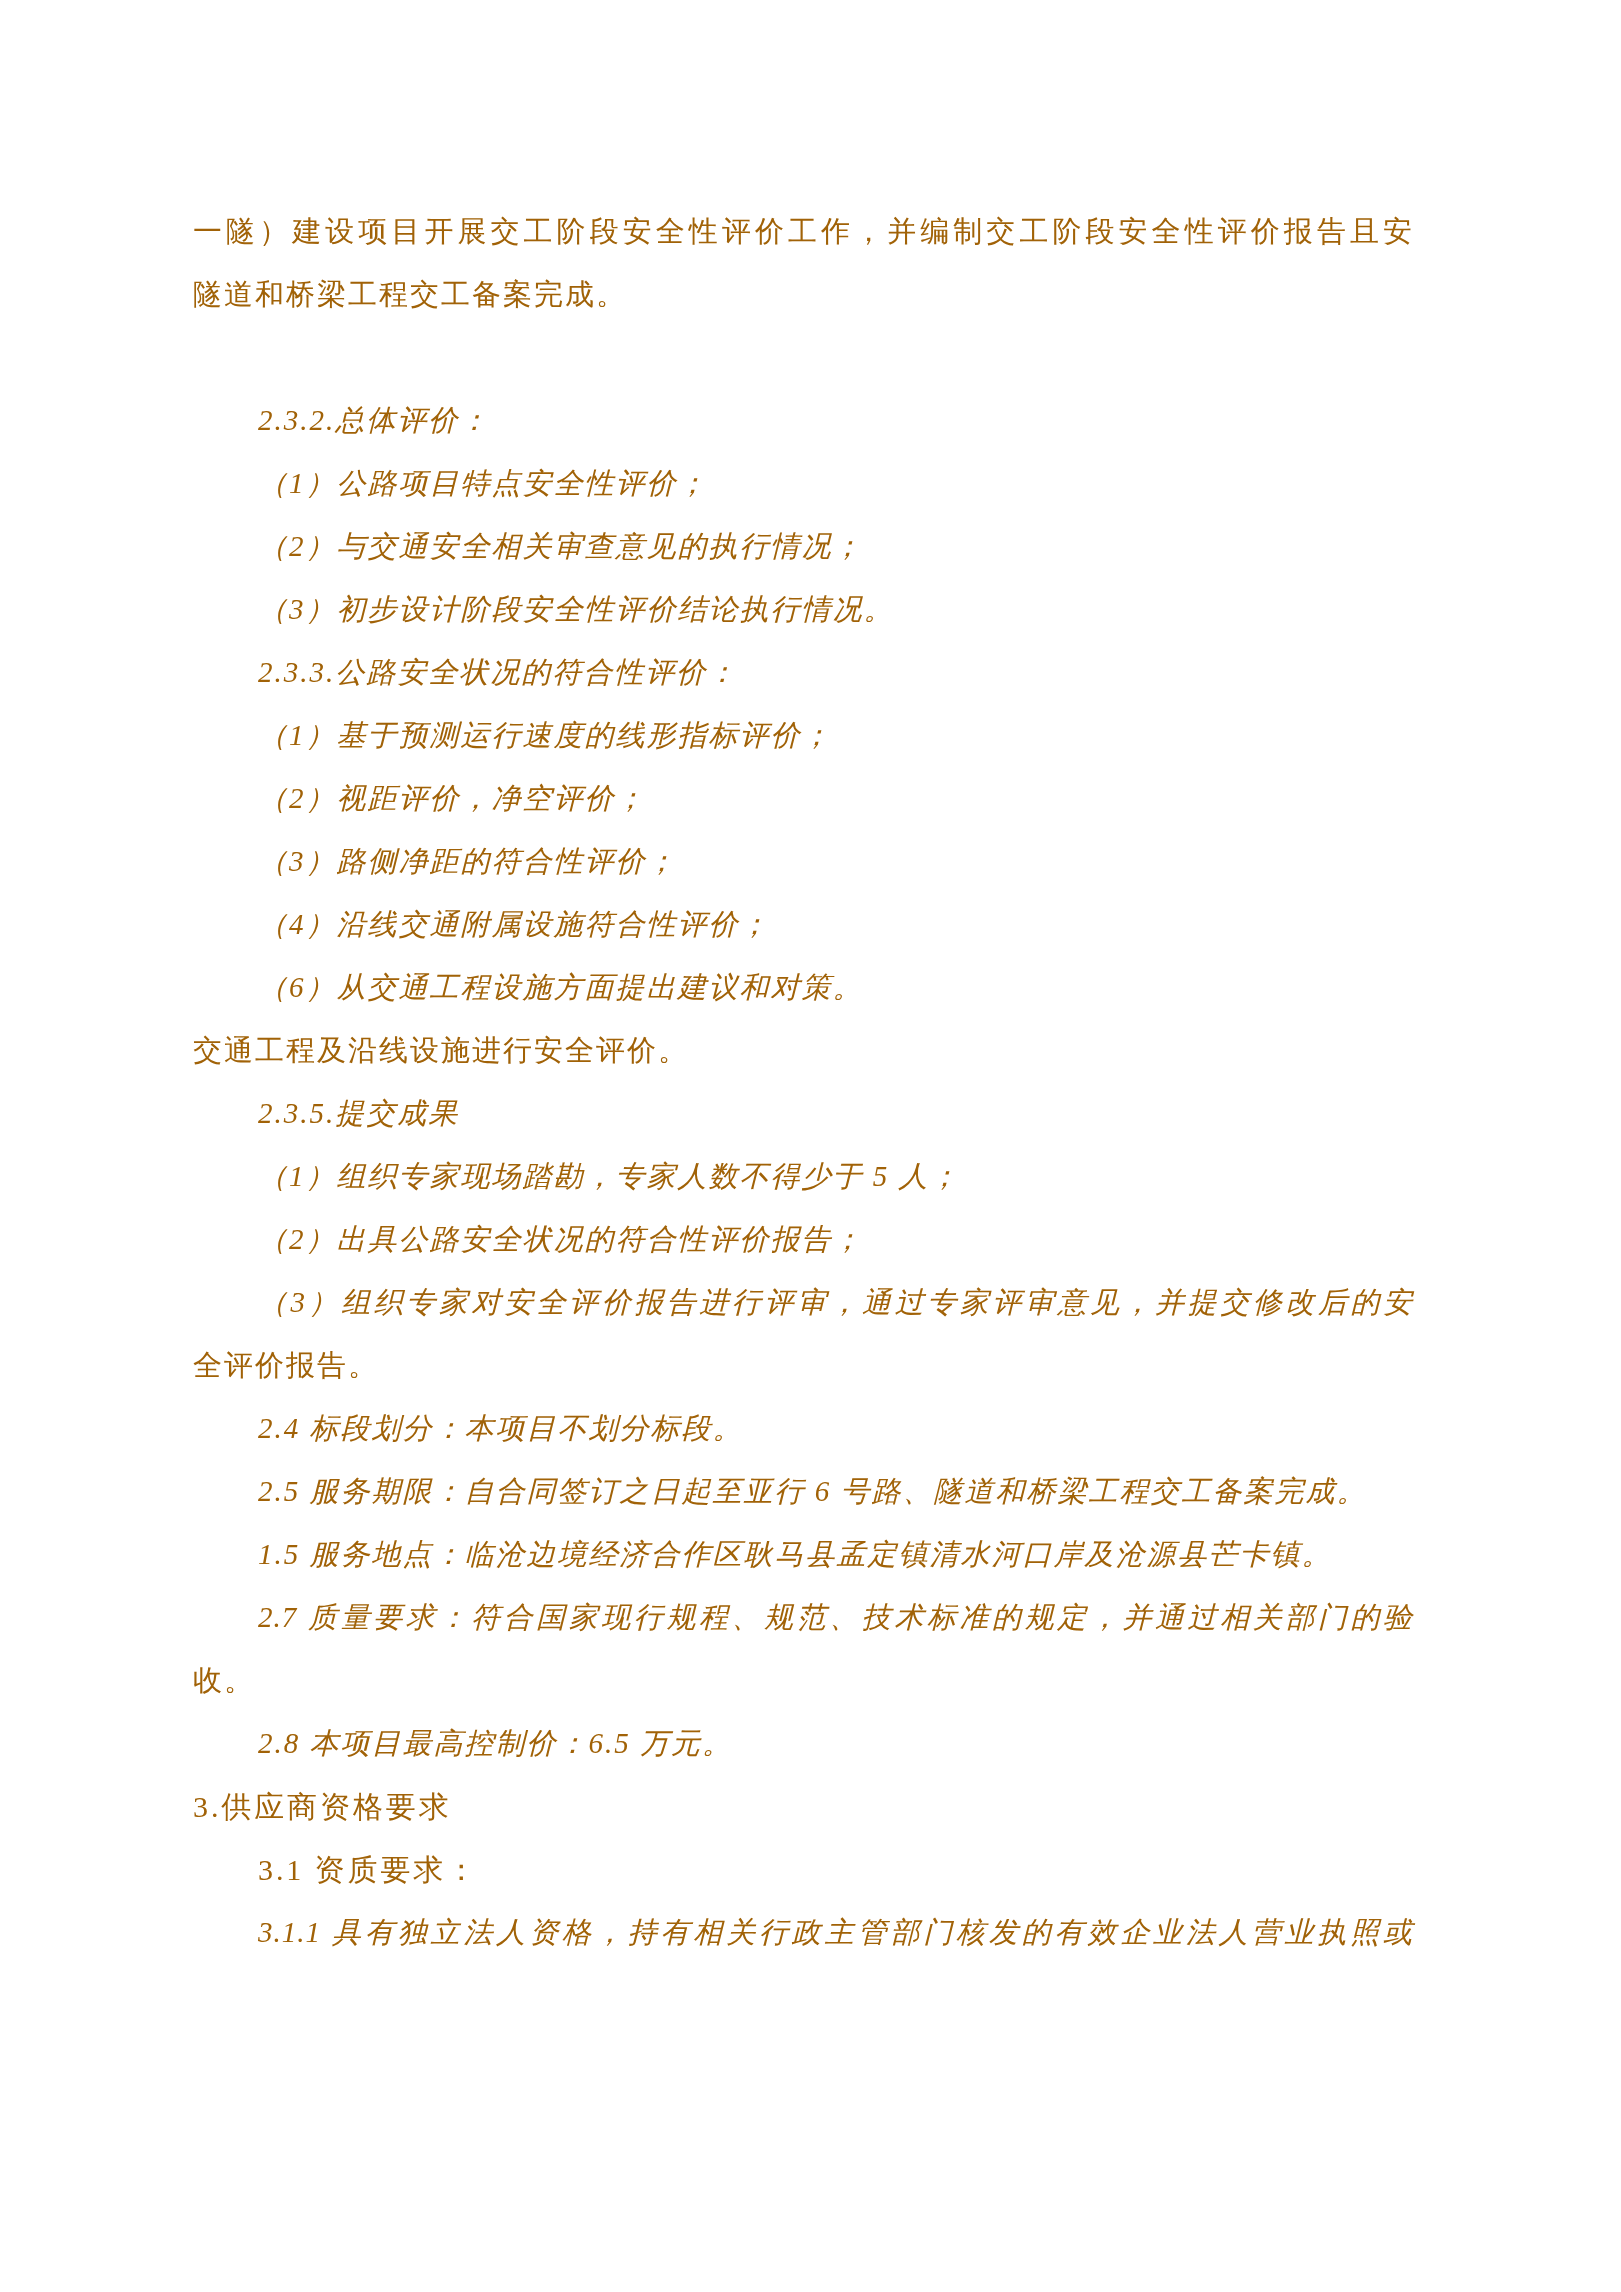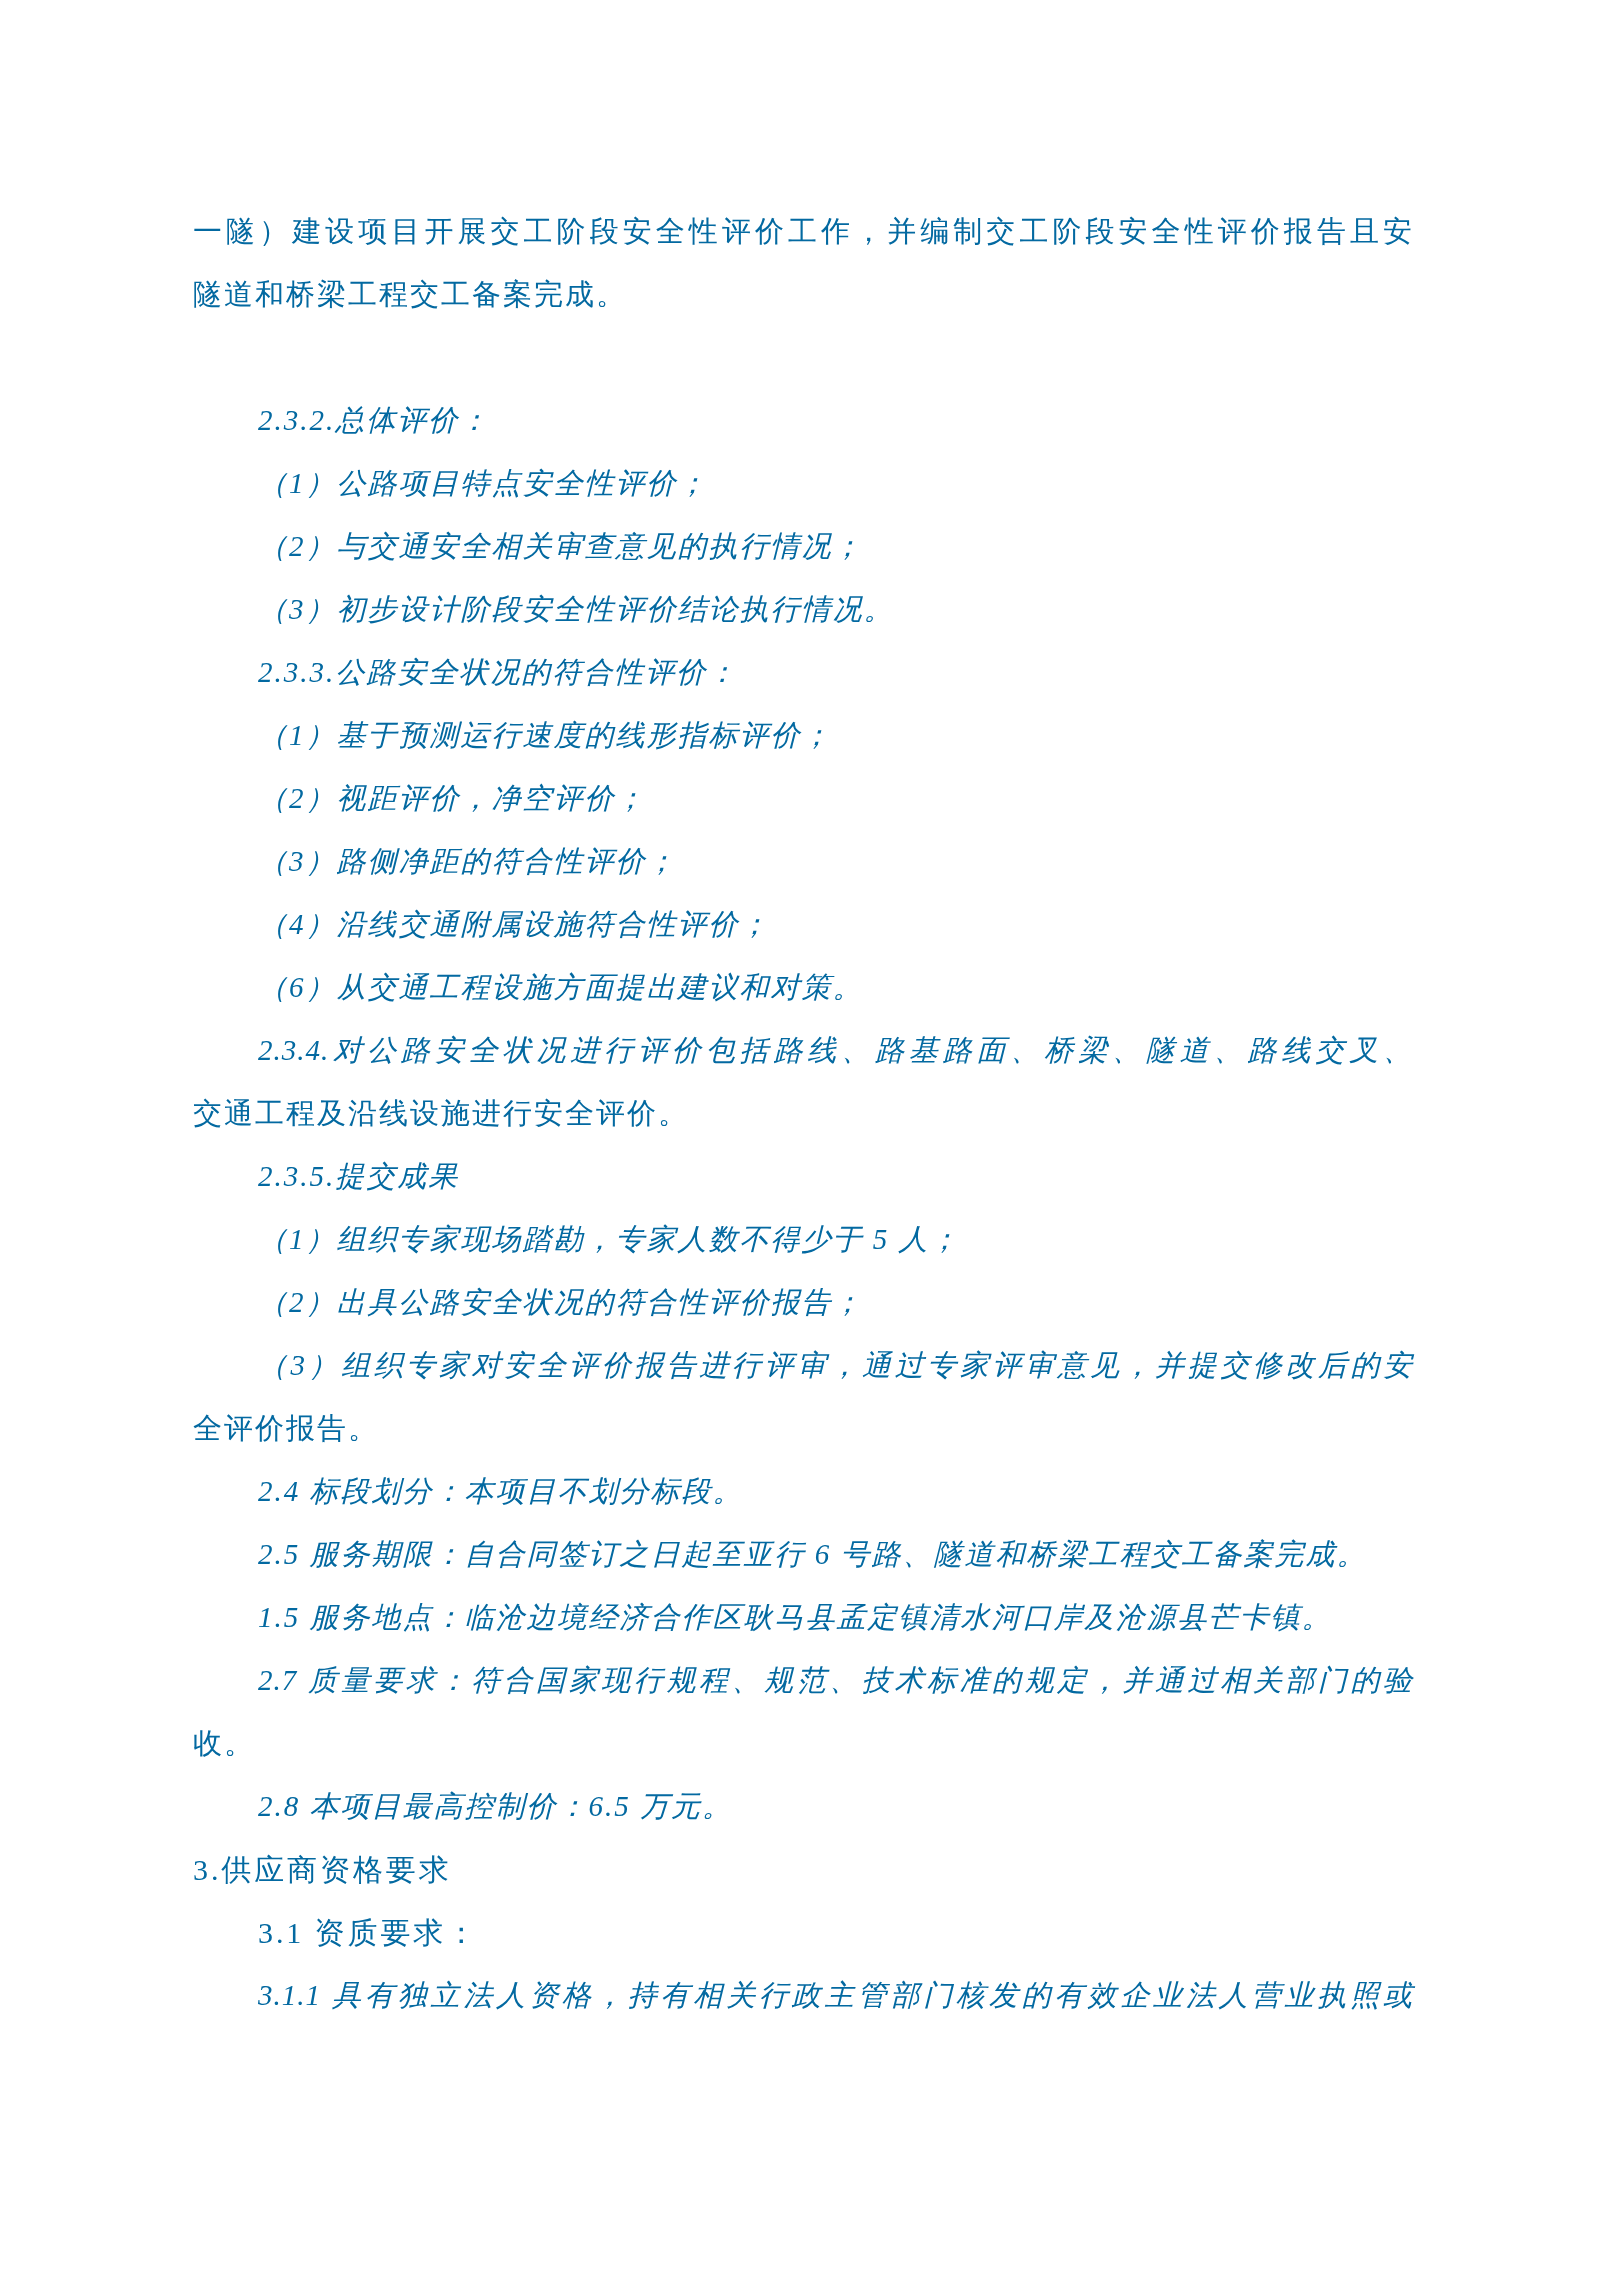--- a/index.html
+++ b/index.html
@@ -8,21 +8,21 @@
     background: #e8e8e8;
   }
   .page {
     position: relative;
     width: 1621px;
     height: 2293px;
     margin: 0 auto;
     background: #ffffff;
     overflow: hidden;
     font-family: "Liberation Serif", "DejaVu Serif", serif;
-    color: #0369a1;
+    color: #a16207;
   }
   .text-block {
     position: absolute;
     left: 193px;
     top: 200px;
     width: 1220px;
   }
   .line {
     height: 63px;
     line-height: 63px;
@@ -68,21 +68,20 @@
       <div class="line indent">2.3.2.总体评价：</div>
       <div class="line indent">（1）公路项目特点安全性评价；</div>
       <div class="line indent">（2）与交通安全相关审查意见的执行情况；</div>
       <div class="line indent">（3）初步设计阶段安全性评价结论执行情况。</div>
       <div class="line indent">2.3.3.公路安全状况的符合性评价：</div>
       <div class="line indent">（1）基于预测运行速度的线形指标评价；</div>
       <div class="line indent">（2）视距评价，净空评价；</div>
       <div class="line indent">（3）路侧净距的符合性评价；</div>
       <div class="line indent">（4）沿线交通附属设施符合性评价；</div>
       <div class="line indent">（6）从交通工程设施方面提出建议和对策。</div>
-      <div class="line indent justify">2.3.4.对公路安全状况进行评价包括路线、路基路面、桥梁、隧道、路线交叉、</div>
       <div class="line plain">交通工程及沿线设施进行安全评价。</div>
       <div class="line indent">2.3.5.提交成果</div>
       <div class="line indent">（1）组织专家现场踏勘，专家人数不得少于 5 人；</div>
       <div class="line indent">（2）出具公路安全状况的符合性评价报告；</div>
       <div class="line indent justify">（3）组织专家对安全评价报告进行评审，通过专家评审意见，并提交修改后的安</div>
       <div class="line plain">全评价报告。</div>
       <div class="line indent">2.4 标段划分：本项目不划分标段。</div>
       <div class="line indent">2.5 服务期限：自合同签订之日起至亚行 6 号路、隧道和桥梁工程交工备案完成。</div>
       <div class="line indent">1.5 服务地点：临沧边境经济合作区耿马县孟定镇清水河口岸及沧源县芒卡镇。</div>
       <div class="line indent justify">2.7 质量要求：符合国家现行规程、规范、技术标准的规定，并通过相关部门的验</div>

